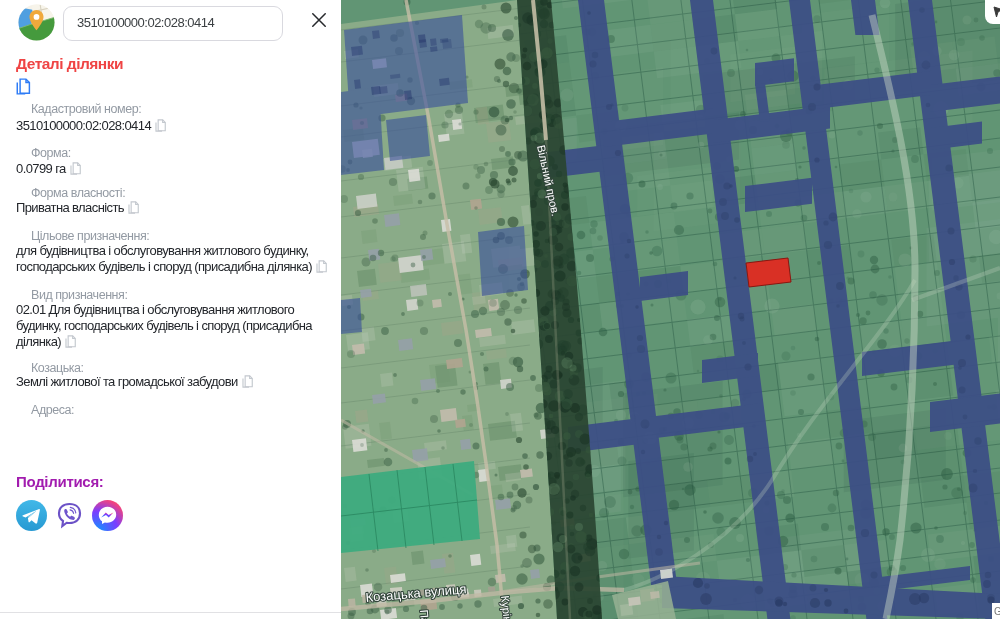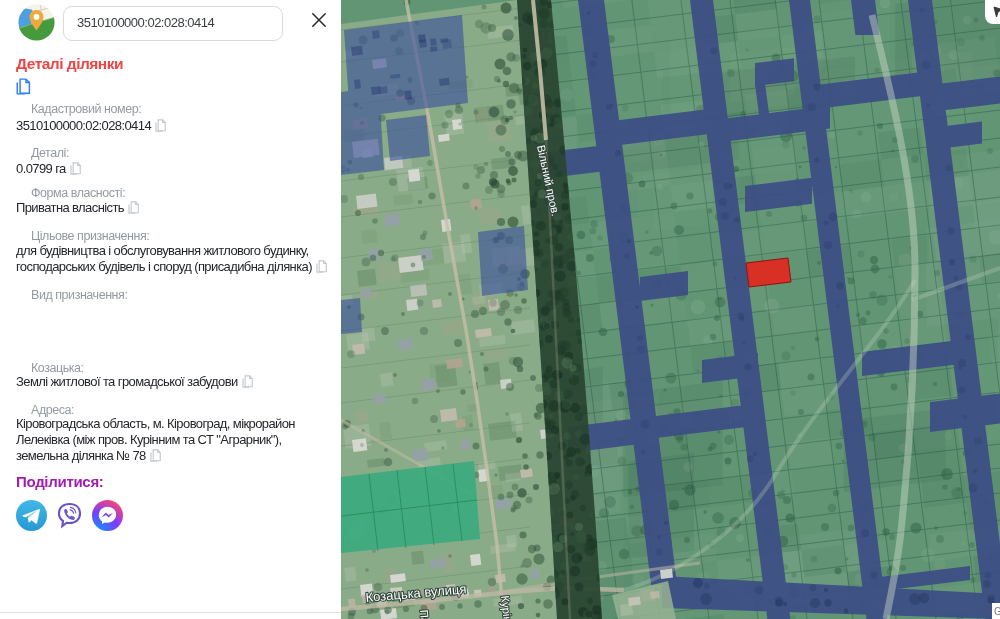--- a/index.html
+++ b/index.html
@@ -1402,51 +1402,51 @@
         <path d="M3.5 1 h5.2 l3 3 v9.5 h-8.2 z" fill="none" stroke="#2f7cf6" stroke-width="1.3"></path>
         <path d="M8.7 1 v3 h3" fill="none" stroke="#2f7cf6" stroke-width="1.3"></path>
         <path d="M1 4 v10 h7" fill="none" stroke="#2f7cf6" stroke-width="1.3"></path>
       </svg>
 <div class="lbl" style="top:102px">Кадастровий номер:</div>
 <div class="val" style="top:117.6px">3510100000:02:028:0414<svg class="doc" width="11.5" height="13" viewBox="0 0 13 15">
           <path d="M3.5 1 h5.2 l3 3 v9.5 h-8.2 z" fill="none" stroke="#c3c8ce" stroke-width="1.3"></path>
           <path d="M8.7 1 v3 h3" fill="none" stroke="#c3c8ce" stroke-width="1.3"></path>
           <path d="M1 4 v10 h7" fill="none" stroke="#c3c8ce" stroke-width="1.3"></path>
         </svg></div>
-<div class="lbl" style="top:145.8px">Деталі:</div>
+<div class="lbl" style="top:145.8px">Форма:</div>
 <div class="val" style="top:160.6px">0.0799 га<svg class="doc" width="11.5" height="13" viewBox="0 0 13 15">
           <path d="M3.5 1 h5.2 l3 3 v9.5 h-8.2 z" fill="none" stroke="#c3c8ce" stroke-width="1.3"></path>
           <path d="M8.7 1 v3 h3" fill="none" stroke="#c3c8ce" stroke-width="1.3"></path>
           <path d="M1 4 v10 h7" fill="none" stroke="#c3c8ce" stroke-width="1.3"></path>
         </svg></div>
 <div class="lbl" style="top:185.8px">Форма власності:</div>
 <div class="val" style="top:200px">Приватна власність<svg class="doc" width="11.5" height="13" viewBox="0 0 13 15">
           <path d="M3.5 1 h5.2 l3 3 v9.5 h-8.2 z" fill="none" stroke="#c3c8ce" stroke-width="1.3"></path>
           <path d="M8.7 1 v3 h3" fill="none" stroke="#c3c8ce" stroke-width="1.3"></path>
           <path d="M1 4 v10 h7" fill="none" stroke="#c3c8ce" stroke-width="1.3"></path>
         </svg></div>
 <div class="lbl" style="top:229.3px">Цільове призначення:</div>
 <div class="val" style="top:242.6px">для будівництва і обслуговування житлового будинку,<br>господарських будівель і споруд (присадибна ділянка)<svg class="doc" width="11.5" height="13" viewBox="0 0 13 15">
           <path d="M3.5 1 h5.2 l3 3 v9.5 h-8.2 z" fill="none" stroke="#c3c8ce" stroke-width="1.3"></path>
           <path d="M8.7 1 v3 h3" fill="none" stroke="#c3c8ce" stroke-width="1.3"></path>
           <path d="M1 4 v10 h7" fill="none" stroke="#c3c8ce" stroke-width="1.3"></path>
         </svg></div>
 <div class="lbl" style="top:288.3px">Вид призначення:</div>
+<div class="val" style="top:301.6px">02.01 Для будівництва і обслуговування житлового<br>будинку, господарських будівель і споруд (присадибна<br>ділянка)<svg class="doc" width="11.5" height="13" viewBox="0 0 13 15">
+          <path d="M3.5 1 h5.2 l3 3 v9.5 h-8.2 z" fill="none" stroke="#c3c8ce" stroke-width="1.3"></path>
+          <path d="M8.7 1 v3 h3" fill="none" stroke="#c3c8ce" stroke-width="1.3"></path>
+          <path d="M1 4 v10 h7" fill="none" stroke="#c3c8ce" stroke-width="1.3"></path>
+        </svg></div>
 <div class="lbl" style="top:360.8px">Козацька:</div>
 <div class="val" style="top:374.1px">Землі житлової та громадської забудови<svg class="doc" width="11.5" height="13" viewBox="0 0 13 15">
           <path d="M3.5 1 h5.2 l3 3 v9.5 h-8.2 z" fill="none" stroke="#c3c8ce" stroke-width="1.3"></path>
           <path d="M8.7 1 v3 h3" fill="none" stroke="#c3c8ce" stroke-width="1.3"></path>
           <path d="M1 4 v10 h7" fill="none" stroke="#c3c8ce" stroke-width="1.3"></path>
         </svg></div>
 <div class="lbl" style="top:402.8px">Адреса:</div>
-<div class="val" style="top:415.6px">Кіровоградська область, м. Кіровоград, мікрорайон<br>Лелеківка (між пров. Курінним та СТ "Аграрник"),<br>земельна ділянка № 78<svg class="doc" width="11.5" height="13" viewBox="0 0 13 15">
-          <path d="M3.5 1 h5.2 l3 3 v9.5 h-8.2 z" fill="none" stroke="#c3c8ce" stroke-width="1.3"></path>
-          <path d="M8.7 1 v3 h3" fill="none" stroke="#c3c8ce" stroke-width="1.3"></path>
-          <path d="M1 4 v10 h7" fill="none" stroke="#c3c8ce" stroke-width="1.3"></path>
-        </svg></div>
 <h2>Поділитися:</h2>
 <div style="position:absolute;left:0;top:612px;width:341px;height:1px;background:#e1e1e4"></div>
 <div class="soc"><svg width="31" height="31" viewBox="0 0 31 31">
           <defs>
             <linearGradient id="tgg" x1="0" y1="0" x2="0" y2="1">
               <stop offset="0" stop-color="#41b8e8"></stop>
               <stop offset="1" stop-color="#2799d2"></stop>
             </linearGradient>
           </defs>
           <circle cx="15.5" cy="15.5" r="15.5" fill="url(#tgg)"></circle>

